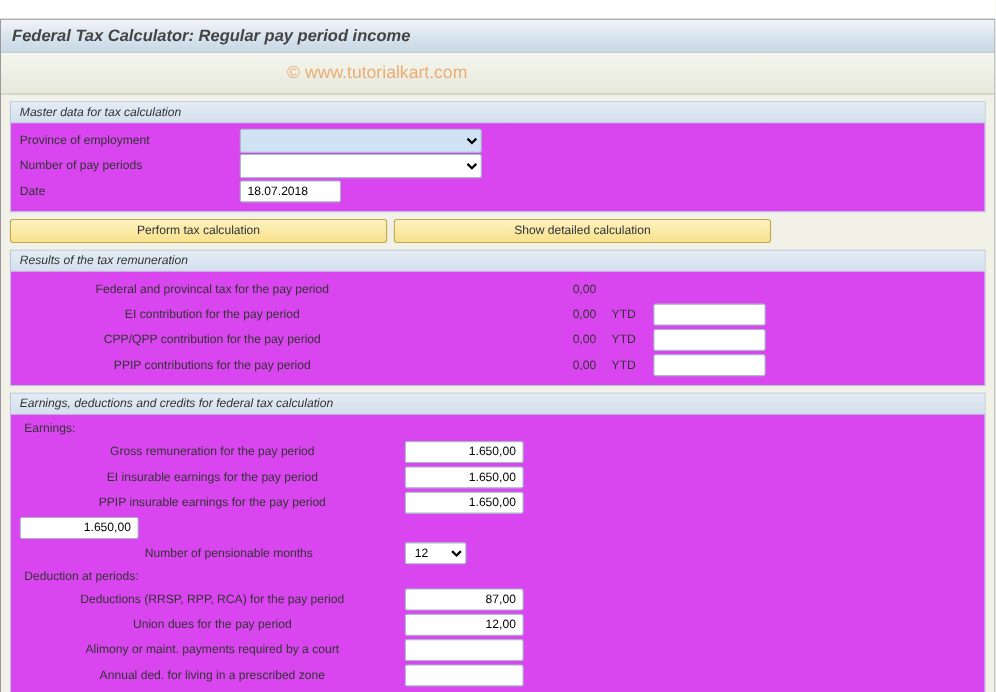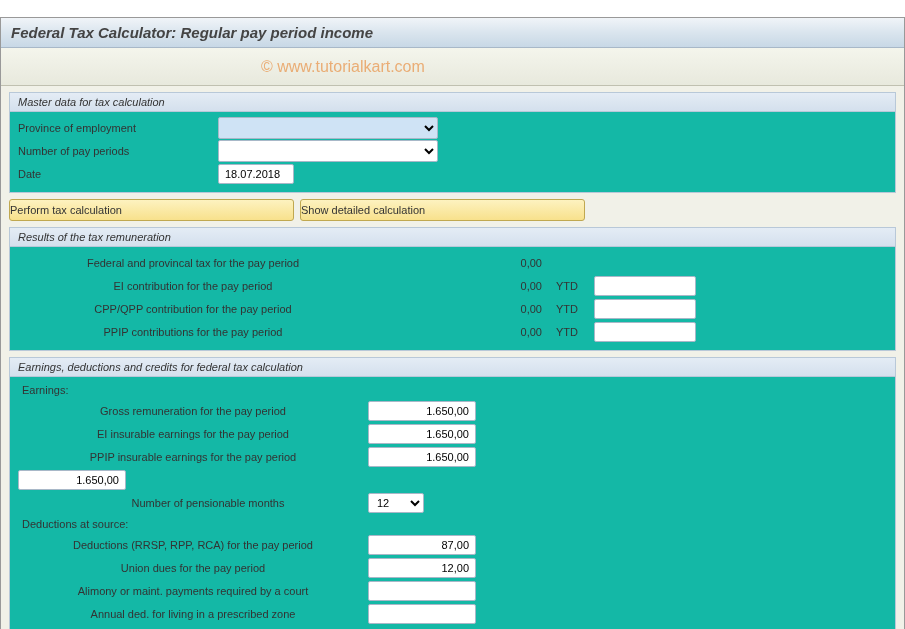--- a/index.html
+++ b/index.html
@@ -54,21 +54,21 @@
     .panel-header {
       background: linear-gradient(to bottom, #e4ecf5, #d4e0ed);
       border-bottom: 1px solid #b8c8d8;
       padding: 3px 8px;
       font-size: 11px;
       color: #333;
       font-style: italic;
     }
     .panel-body {
       padding: 4px 8px 6px 8px;
-      background: #14b8a6;
+      background: #d946ef;
     }
     .row {
       display: flex;
       align-items: center;
       min-height: 22px;
       margin: 1px 0;
     }
     .label {
       width: 200px;
       flex-shrink: 0;
@@ -115,29 +115,29 @@
     .text-input-sm {
       width: 102px;
     }
     .btn-row {
       display: flex;
       gap: 6px;
       margin: 6px 0;
     }
     .gold-btn {
       flex: 0 0 auto;
-      width: 285px;
+      width: 343px;
       background: linear-gradient(to bottom, #fdf2c0, #f8e18c);
       border: 1px solid #c0a850;
       border-radius: 3px;
       height: 22px;
       font-size: 11px;
       color: #333;
       cursor: pointer;
-      text-align: left;
+      text-align: center;
     }
     .value-readonly {
       width: 92px;
       text-align: right;
       padding-right: 8px;
       font-size: 11px;
       color: #333;
     }
     .ytd-label {
       width: 38px;
@@ -187,21 +187,21 @@
           </select>
         </div>
         <div class="row">
           <div class="label">Number of pay periods</div>
           <select class="dropdown">
             <option>Weekly payments (52)</option>
           </select>
         </div>
         <div class="row">
           <div class="label">Date</div>
-          <input class="text-input text-input-left" style="width: 76px;" value="18.07.2018">
+          <input class="text-input text-input-left" style="width: 92px;" value="18.07.2018">
         </div>
       </div>
     </div>
 
     <div class="btn-row">
       <button class="gold-btn">Perform tax calculation</button>
       <button class="gold-btn">Show detailed calculation</button>
     </div>
 
     <div class="panel">
@@ -256,21 +256,21 @@
         <div class="row">
           <input class="text-input" value="1.650,00" style="">
         </div>
         <div class="row">
           <div class="label-wide label-indent">Number of pensionable months</div>
           <select class="mini-select">
             <option>12</option>
           </select>
         </div>
 
-        <div class="section-label">Deductions at source:</div>
+        <div class="section-label">Deduction at periods:</div>
 
         <div class="row">
           <div class="label-wide">Deductions (RRSP, RPP, RCA) for the pay period</div>
           <input class="text-input" value="87,00" style="">
         </div>
         <div class="row">
           <div class="label-wide">Union dues for the pay period</div>
           <input class="text-input" value="12,00" style="">
         </div>
         <div class="row">

